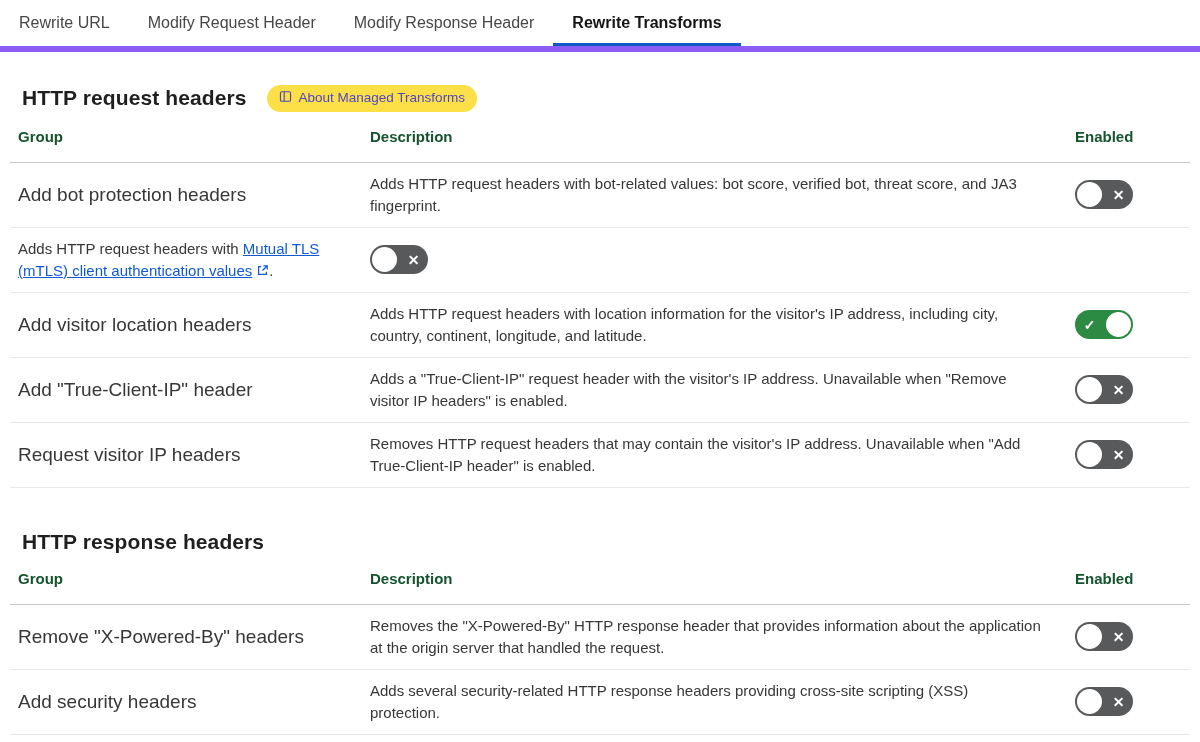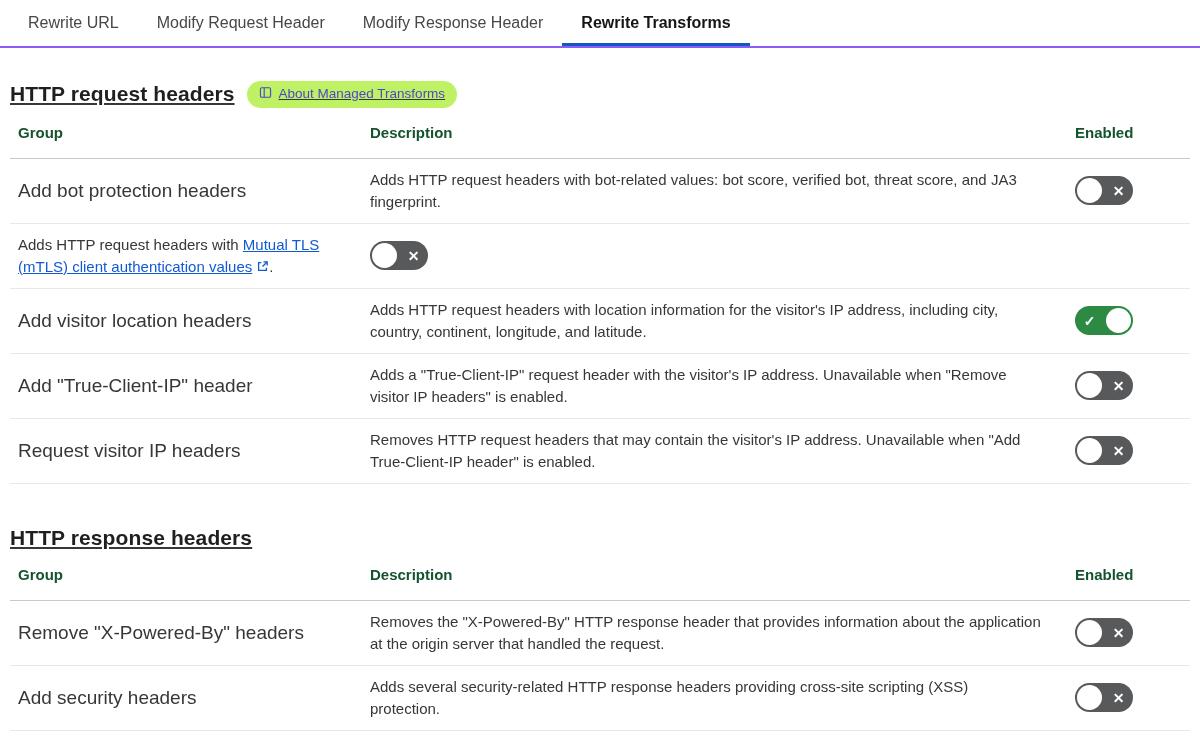--- a/index.html
+++ b/index.html
@@ -3,32 +3,32 @@
 <meta charset="utf-8">
 <style>
   html,body{margin:0;padding:0;}
   body{
     width:1200px;height:742px;overflow:hidden;background:#fff;
     font-family:"Liberation Sans",sans-serif;color:#373737;
     -webkit-font-smoothing:antialiased;
   }
   .container{padding:0 10px;box-sizing:border-box;}
   
-  .tab-bar{display:flex;padding-left:9px;border-bottom:2px solid #8b5cf6;text-align:right;}
+  .tab-bar{display:flex;border-bottom:6px solid #8b5cf6;text-align:right;}
   .tab{
     padding:14px 19px 11px;font-size:16px;color:#474747;cursor:pointer;
     border-bottom:3px solid transparent;white-space:nowrap;
   }
   .tab.active{color:#151515;font-weight:bold;border-bottom-color:#1158c7;}
   
-  .section-head{display:flex;align-items:center;gap:12px;margin:33px 0 6px;text-decoration:underline;}
+  .section-head{display:flex;align-items:center;gap:20px;margin:33px 12px 6px;}
   .section-head.second{margin-top:42px;}
   .section-title{font-size:21px;font-weight:bold;color:#1f1f1f;margin:0;letter-spacing:.1px;}
   .badge{
-    display:inline-flex;align-items:center;gap:7px;background:#bef264;color:#4f46c8;
+    display:inline-flex;align-items:center;gap:7px;background:#fde047;color:#4f46c8;
     font-size:13.5px;padding:5px 12px 6px;border-radius:14px;cursor:pointer;line-height:1;
   }
   .badge svg{flex:none;}
   
   .thead,.row{
     display:grid;grid-template-columns:352px 1fr 107px;
     padding:0 8px;box-sizing:border-box;align-items:center;
   }
   .thead{
     border-bottom:1px solid #c9c9c9;font-weight:bold;color:#14532d;font-size:15px;

